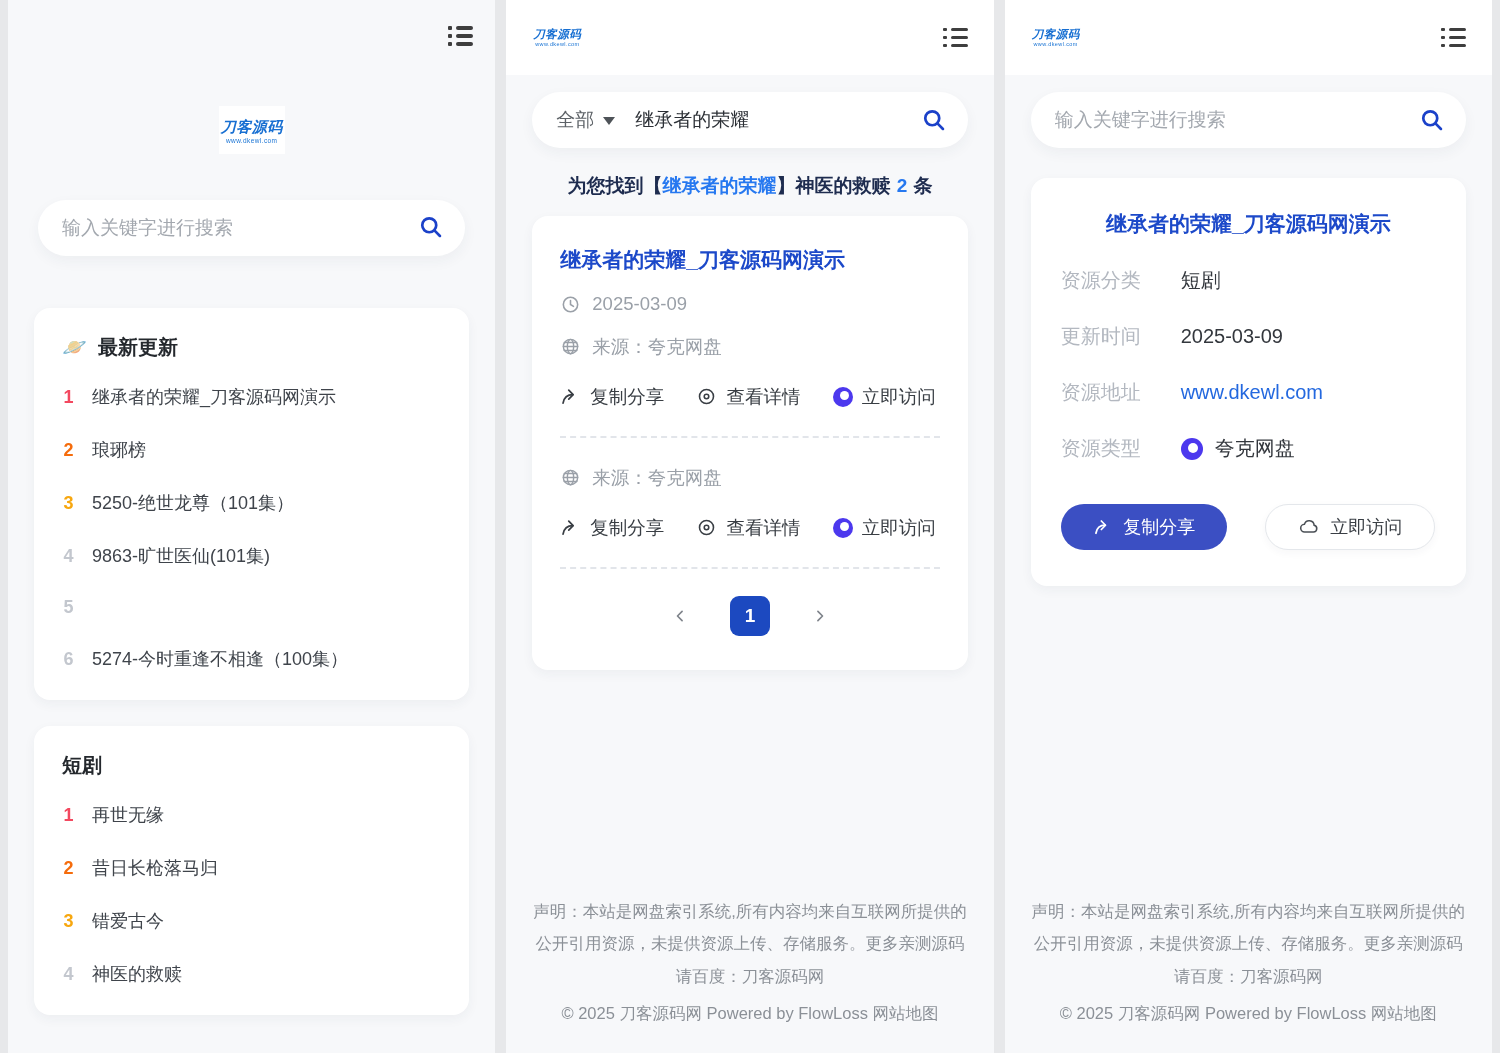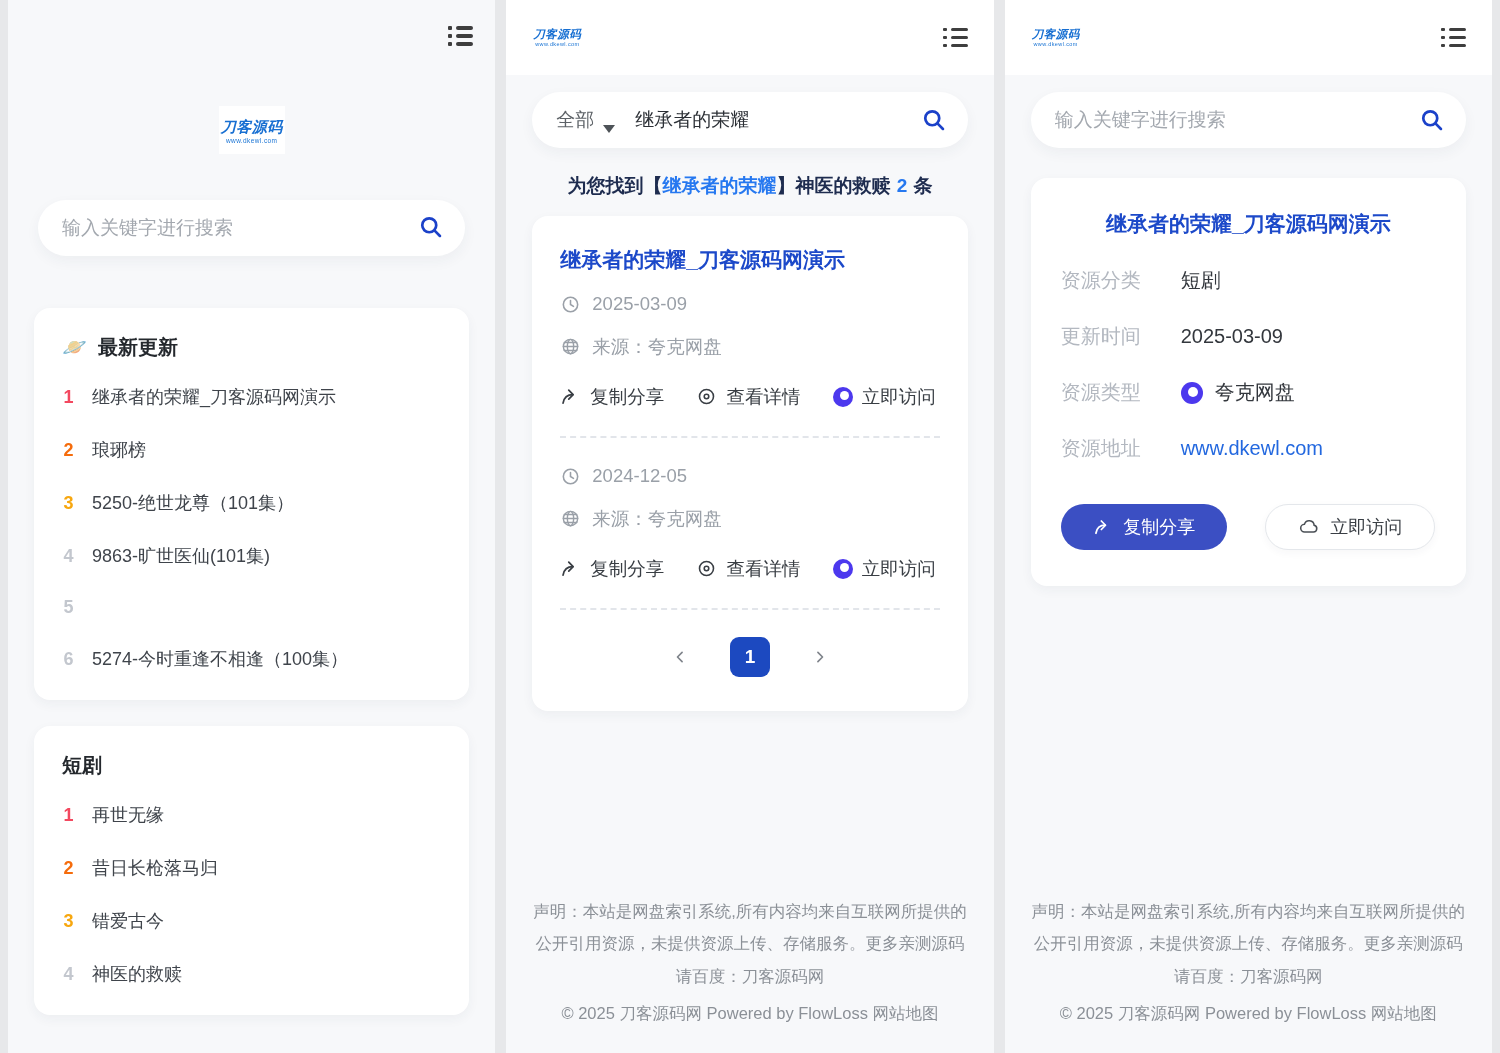--- a/index.html
+++ b/index.html
@@ -15,21 +15,21 @@
   .logo-url{color:#1a74d4;font-size:5.5px;letter-spacing:.4px;}
   .menu-icon{display:flex;flex-direction:column;gap:4.5px;cursor:pointer;padding:4px;}
   .menu-row{display:flex;align-items:center;gap:4px;}
   .menu-dot{width:4px;height:3.5px;background:#3e3e3e;border-radius:1px;}
   .menu-bar{width:17px;height:3.5px;background:#3e3e3e;border-radius:2px;}
 
   
   .search-pill{background:#fff;border-radius:30px;height:56px;display:flex;align-items:center;padding:0 20px 0 24px;margin:17px 26px 0;box-shadow:0 5px 14px rgba(40,50,80,.05);}
   .search-input{flex:1;border:none;outline:none;background:transparent;font-size:19px;color:#2c3036;min-width:0;}
   .search-input::placeholder{color:#a3a8af;}
-  .filter{display:flex;align-items:flex-end;gap:9px;color:#5d6267;font-size:19px;margin-right:20px;cursor:pointer;flex:0 0 auto;}
+  .filter{display:flex;align-items:center;gap:9px;color:#5d6267;font-size:19px;margin-right:20px;cursor:pointer;flex:0 0 auto;}
   .caret{width:0;height:0;border-left:6.5px solid transparent;border-right:6.5px solid transparent;border-top:8px solid #4e5358;margin-top:2px;}
   .mag{flex:0 0 auto;display:flex;cursor:pointer;}
 
   
   .home-menu{position:absolute;top:22px;right:18px;}
   .home-logo{width:66px;margin:106px auto 0;background:#fff;text-align:center;padding:12px 2px 9px;line-height:1.25;}
   .home-logo .logo-cn{font-size:15px;}
   .home-logo .logo-url{font-size:6.5px;}
   .hello{margin-top:27px;text-align:center;color:#9a9ca0;font-size:23px;}
   .home-pill{margin:46px 30px 0;}
@@ -248,27 +248,20 @@
             <span class="record"></span>
             <span>立即访问</span>
           </span>
         </div>
       </div>
 
       <hr class="dashed">
 
       <div>
         <div class="meta-row">
-          <svg width="21" height="21" viewBox="0 0 24 24" fill="none" stroke="#9aa0a8" stroke-width="1.8" stroke-linecap="round">
-              <circle cx="12" cy="12" r="8.2"></circle>
-              <path d="M12 7.4V12l3.4 2.1"></path>
-            </svg>
-          <span>2024-12-05</span>
-        </div>
-        <div class="meta-row">
           <svg width="21" height="21" viewBox="0 0 24 24" fill="none" stroke="#9aa0a8" stroke-width="1.6" stroke-linecap="round">
               <circle cx="12" cy="12" r="8.2"></circle>
               <ellipse cx="12" cy="12" rx="3.6" ry="8.2"></ellipse>
               <line x1="3.8" y1="12" x2="20.2" y2="12"></line>
               <line x1="4.8" y1="7.5" x2="19.2" y2="7.5"></line>
               <line x1="4.8" y1="16.5" x2="19.2" y2="16.5"></line>
             </svg>
           <span>来源：夸克网盘</span>
         </div>
         <div class="actions">
@@ -353,29 +346,29 @@
 
       <div class="field-row">
         <span class="field-label">资源分类</span>
         <span class="field-value">短剧</span>
       </div>
       <div class="field-row">
         <span class="field-label">更新时间</span>
         <span class="field-value">2025-03-09</span>
       </div>
       <div class="field-row">
+        <span class="field-label">资源地址</span>
+        <span class="field-value link">www.dkewl.com</span>
+      </div>
+      <div class="field-row">
         <span class="field-label">资源类型</span>
         <span class="field-value">
           <span class="record detail-record"></span>
           <span>夸克网盘</span>
         </span>
-      </div>
-      <div class="field-row">
-        <span class="field-label">资源地址</span>
-        <span class="field-value link">www.dkewl.com</span>
       </div>
 
       <div class="btn-row">
         <button class="btn btn-primary">
           <svg width="20" height="20" viewBox="0 0 24 24" fill="none" stroke="#fff" stroke-width="2.1" stroke-linecap="round" stroke-linejoin="round">
               <path d="M3.5 19.5c1.2-6.8 5-9.6 11-9.6"></path>
               <path d="M10 4.8l5 5.1-5 5.1"></path>
             </svg>
           <span>复制分享</span>
         </button>

